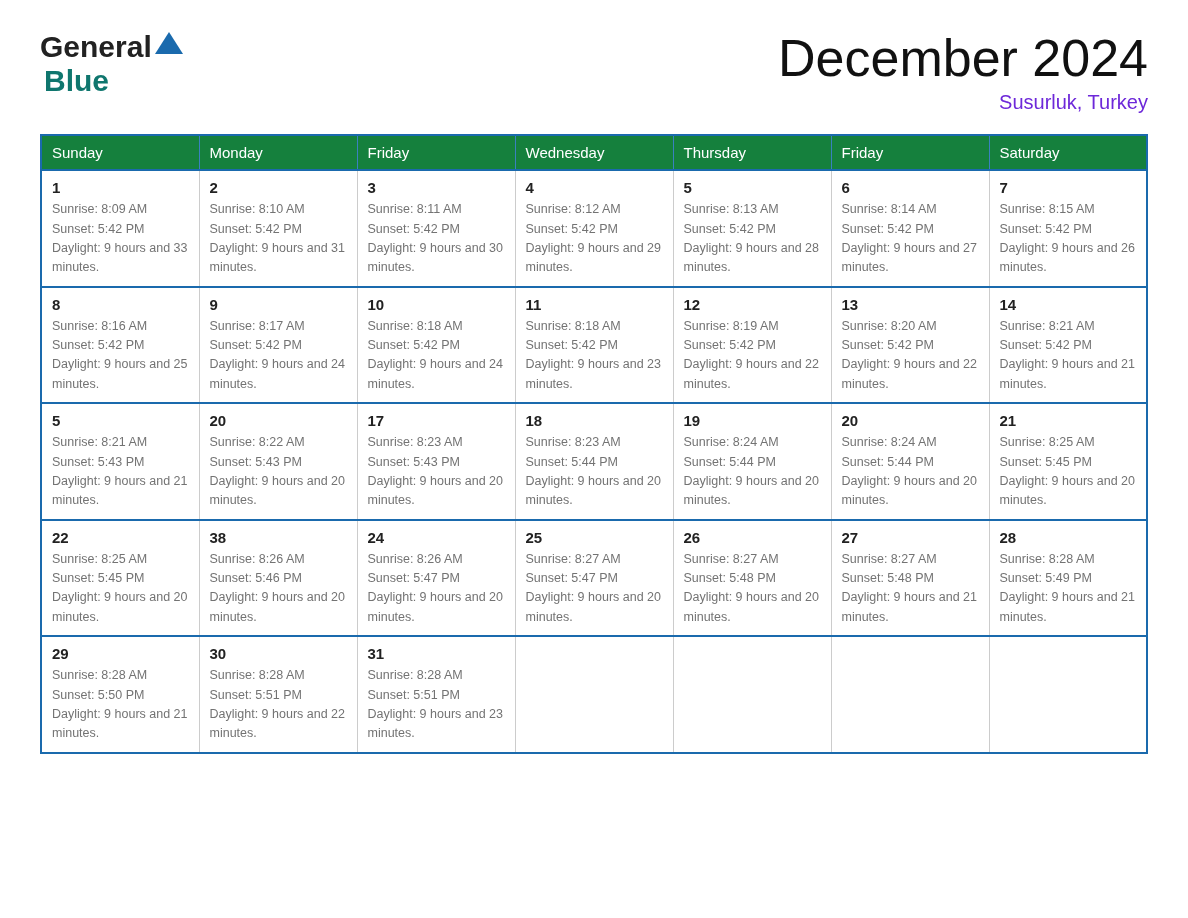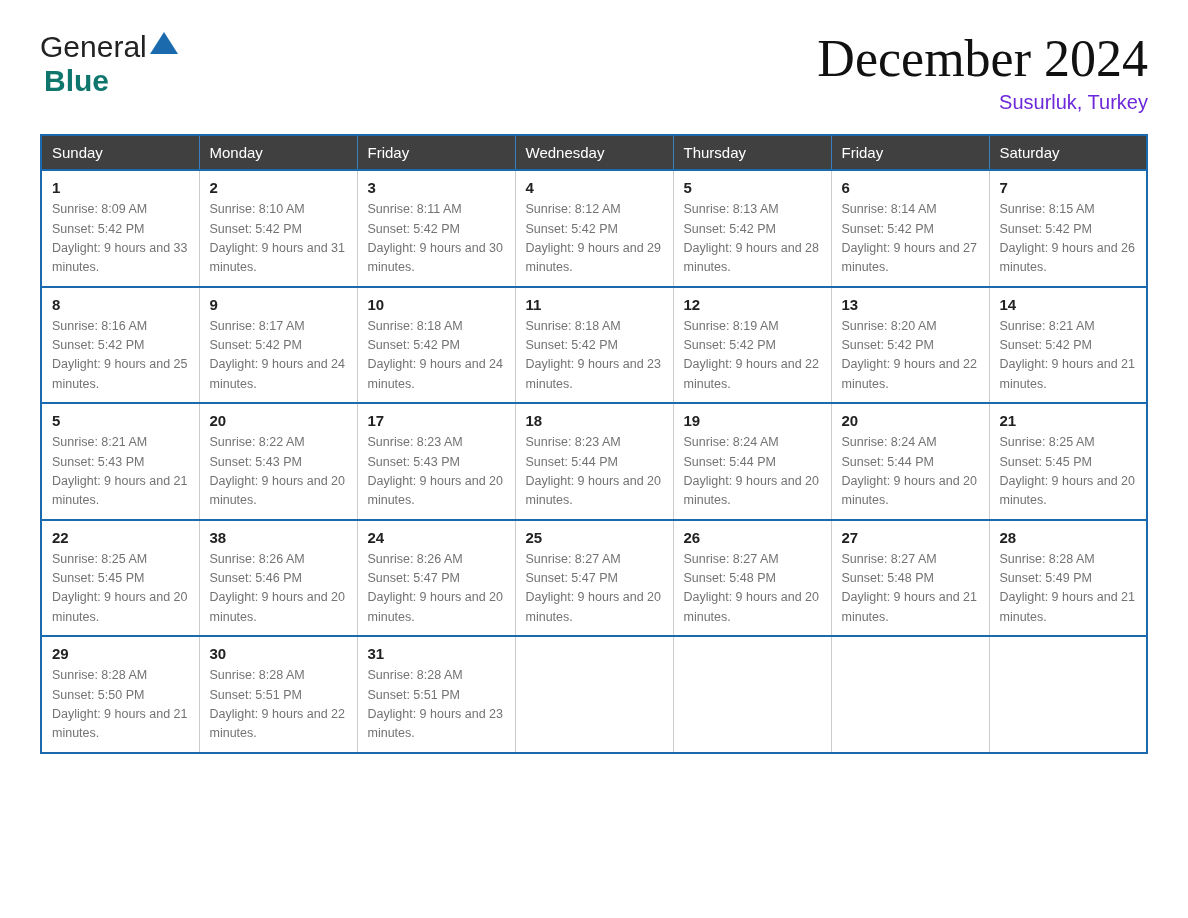--- a/index.html
+++ b/index.html
@@ -17,34 +17,33 @@
       margin-bottom: 20px;
     }
     .title-section {
       text-align: right;
     }
     .calendar-title {
       font-size: 52px;
       font-weight: normal;
       color: #111;
       line-height: 1.1;
-      font-family: Liberation Serif, serif;
     }
     .calendar-subtitle {
       font-size: 20px;
       color: #6d28d9;
       margin-top: 4px;
     }
     table {
       width: 100%;
       border-collapse: collapse;
       border: 2px solid #1a6aad;
     }
     thead tr {
-      background-color: #404040;
+      background-color: #15803d;
     }
     thead th {
       color: #fff;
       font-size: 15px;
       font-weight: normal;
       padding: 8px 10px;
       text-align: left;
       border-right: 1px solid #3a80c0;
     }
     thead th:last-child {
@@ -84,21 +83,21 @@
     .logo-container {
       display: flex;
       flex-direction: column;
     }
     .logo-top-row {
       display: flex;
       align-items: center;
     }
     .logo-word-general {
       font-size: 30px;
-      font-weight: normal;
+      font-weight: bold;
       color: #222;
     }
     .logo-triangle {
       display: inline-block;
       width: 0;
       height: 0;
       border-left: 14px solid transparent;
       border-right: 14px solid transparent;
       border-bottom: 22px solid #1a6aad;
       margin-left: 3px;

